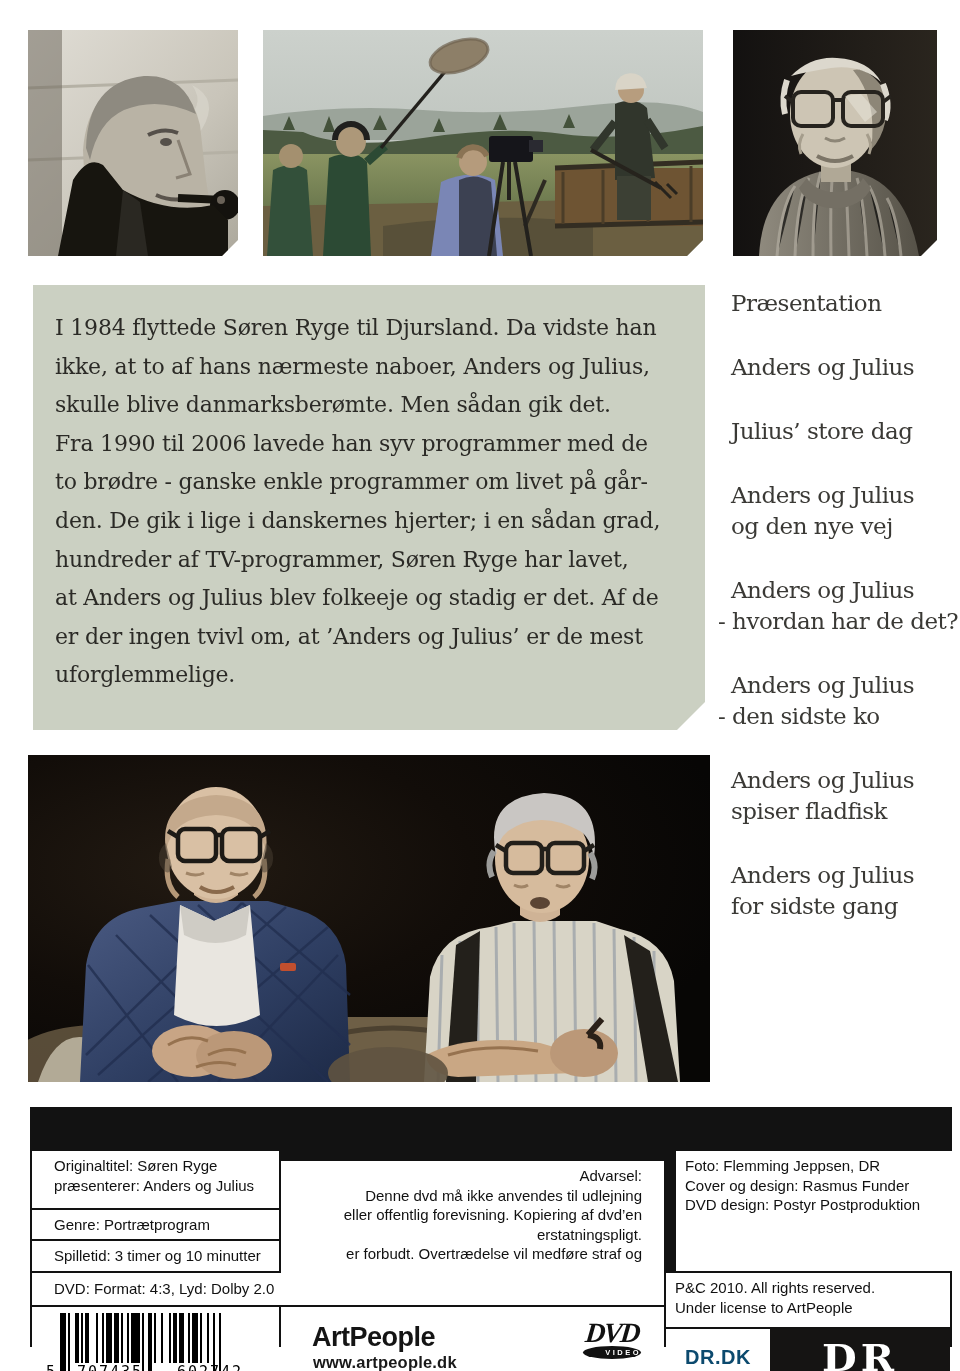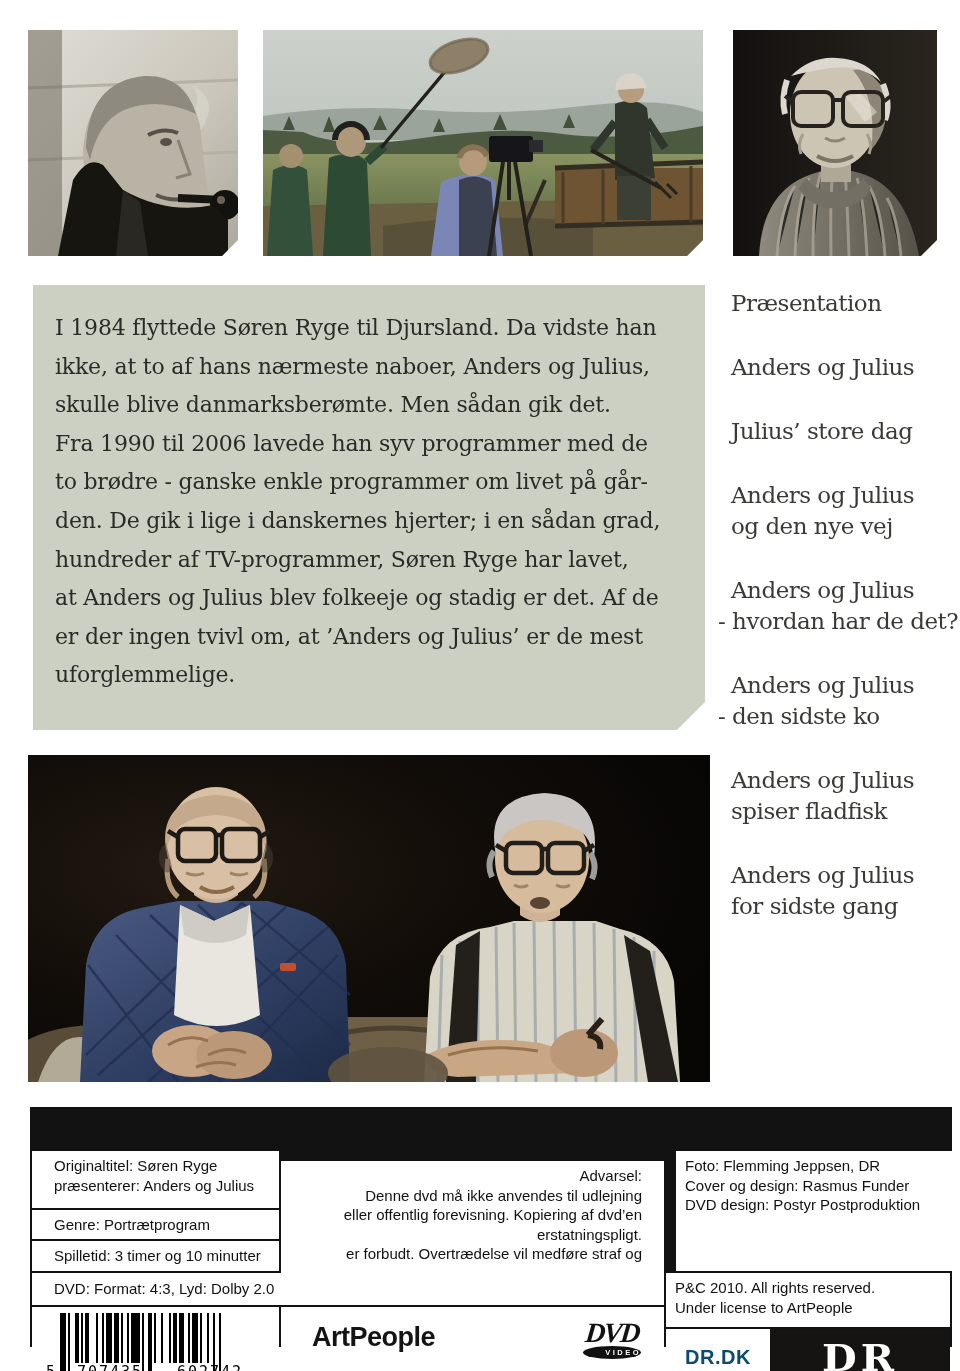--- a/index.html
+++ b/index.html
@@ -432,20 +432,21 @@
         <div class="barcode-digits">
           <span class="d-first">5</span>
           <span class="d-group">707435</span>
           <span class="d-group">602742</span>
         </div>
       </div>
     </div>
 
     <div class="cell" id="cell-publisher">
       <div class="publisher-name">ArtPeople</div>
+      <div class="publisher-url">www.artpeople.dk</div>
       <div class="dvd-logo">
         <div class="dvd-word">DVD</div>
         <div class="dvd-ellipse">
           <span>VIDEO</span>
         </div>
       </div>
     </div>
 
     <div class="cell" id="cell-drdk">
       <span class="drdk-label">DR.DK</span>

